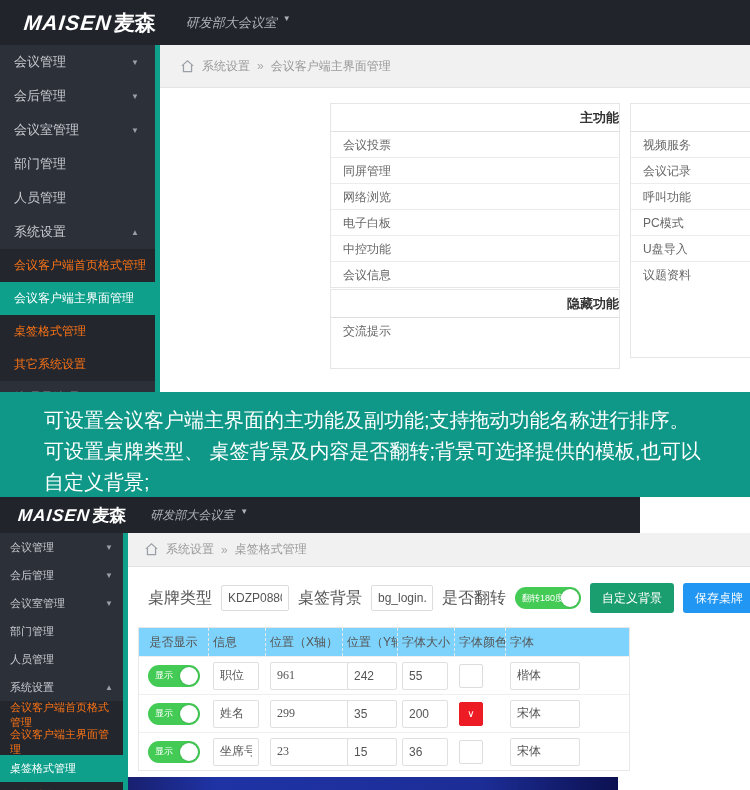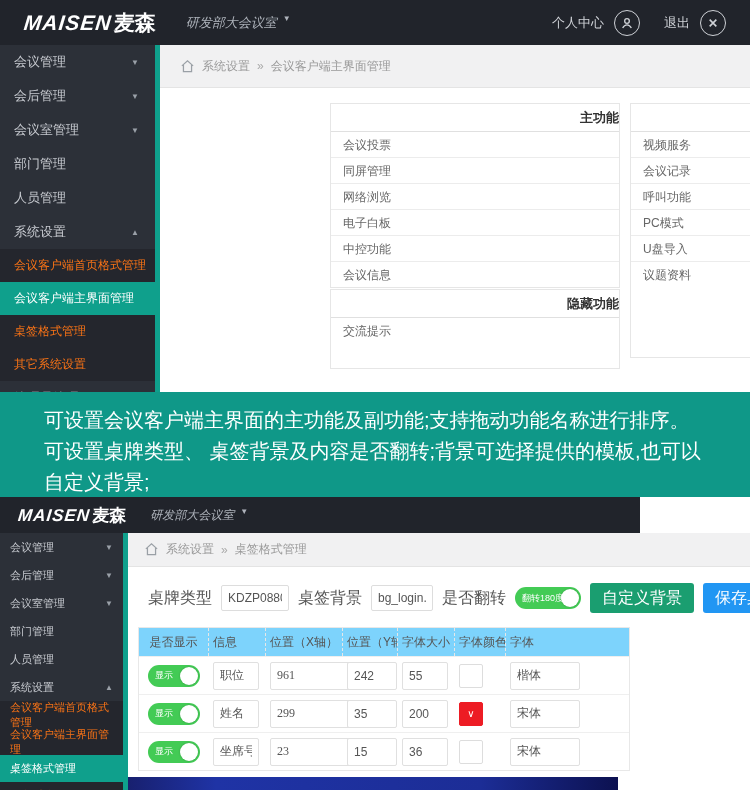--- a/index.html
+++ b/index.html
@@ -72,21 +72,21 @@
   .form-row { display:flex; align-items:center; gap:9px; margin:16px 0 0 20px; height:30px; }
   .form-label { font-size:16px; color:#555; white-space:nowrap; }
   .text-input { height:26px; border:1px solid #ddd; border-radius:2px; background:#fff;
                 font-size:12px; color:#555; padding:0 6px; font-family:inherit; }
   .toggle { height:22px; border-radius:11px; background:#43cb55; display:flex; align-items:center;
             color:#fff; position:relative; cursor:pointer; flex-shrink:0; }
   .toggle .knob { width:18px; height:18px; border-radius:50%; background:#fff; position:absolute;
                   right:2px; top:2px; box-shadow:0 0 2px rgba(0,0,0,.25); }
   .toggle-flip { width:66px; font-size:9px; padding-left:7px; }
   .toggle-show { width:52px; font-size:9px; padding-left:7px; }
-  .btn { height:30px; border:none; border-radius:3px; color:#fff; font-size:16px; padding:0 12px;
+  .btn { height:30px; border:none; border-radius:3px; color:#fff; font-size:12px; padding:0 12px;
          cursor:pointer; font-family:inherit; white-space:nowrap; }
   .btn-green { background:#1a9e70; }
   .btn-blue  { background:#2196f3; }
 
   .card-table { margin:14px 0 0 10px; width:492px; border:1px solid #e8e8e8; font-size:12px; }
   .ct-head { display:grid; grid-template-columns:70px 57px 77px 55px 57px 51px 125px;
              background:#7dd3fc; height:28px; align-items:center; color:#555; }
   .ct-head > div { padding-left:4px; border-right:1px dashed #e7e7e7; height:100%;
                    display:flex; align-items:center; white-space:nowrap; overflow:hidden; }
   .ct-head > div:first-child { justify-content:center; padding-left:0; }
@@ -113,35 +113,20 @@
   <div class="screen-top">
     <div class="appbar">
       <div class="logo">
         <span class="logo-en">MAISEN</span>
         <span class="logo-cn">麦森</span>
       </div>
       <div class="room">
         <span>研发部大会议室</span>
         <span class="caret">▼</span>
       </div>
-      <div class="appbar-right">
-        <span>个人中心</span>
-        <span class="circle-icon">
-          <svg viewBox="0 0 24 24" fill="none" stroke="currentColor" stroke-width="2">
-            <circle cx="12" cy="9" r="3.5"></circle>
-              <path d="M5.5 19.5c1.6-3.2 4-4.8 6.5-4.8s4.9 1.6 6.5 4.8"></path>
-          </svg>
-        </span>
-        <span style="margin-left:14px;">退出</span>
-        <span class="circle-icon">
-          <svg viewBox="0 0 24 24" fill="none" stroke="currentColor" stroke-width="2.4">
-            <path d="M7 7 L17 17 M17 7 L7 17"></path>
-          </svg>
-        </span>
-      </div>
     </div>
 
     <div class="top-body">
       <div class="sidebar">
         <div class="side-item">
           <span>会议管理</span>
           <span class="arr">▼</span>
         </div>
         <div class="side-item">
           <span>会后管理</span>

